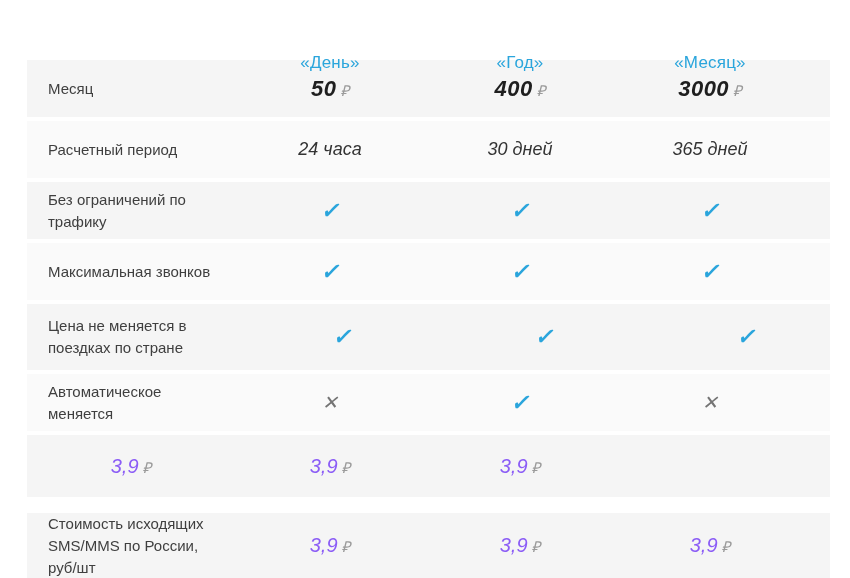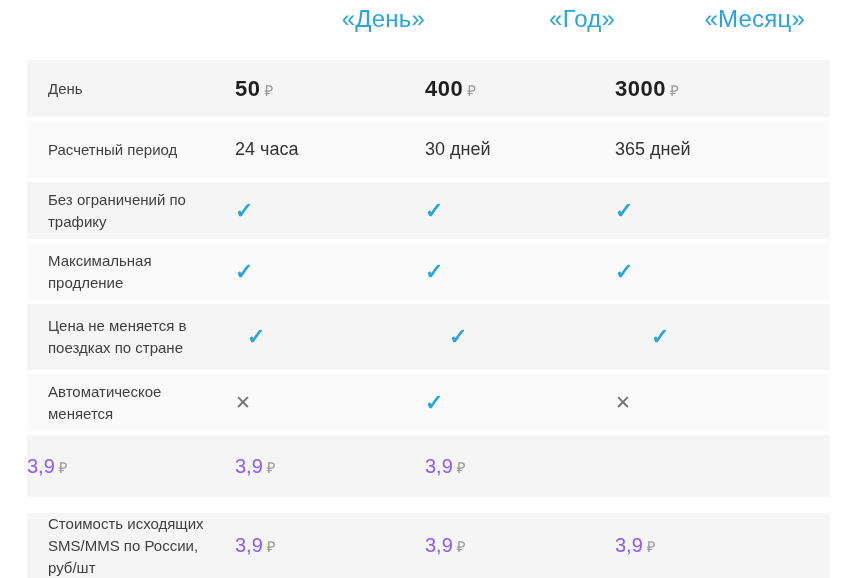--- a/index.html
+++ b/index.html
@@ -21,46 +21,49 @@
     display: grid;
     grid-template-columns: 208px 190px 190px 190px;
   }
   .header-row {
     height: 60px;
     align-items: start;
     padding-top: 5px;
     box-sizing: border-box;
   }
   .col-header {
-    text-align: right;
+    text-align: center;
     color: #2aa5dc;
-    font-size: 24px;
+    font-size: 17px;
     font-weight: 400;
     letter-spacing: 0.2px;
+    margin-top: 48px;
   }
   .row {
     align-items: center;
     margin-bottom: 4px;
     min-height: 57px;
     background: #fafafa;
     box-sizing: border-box;
   }
   .row.shaded { background: #f5f5f5; }
   .row.tall { min-height: 66px; gap: 12px; }
   .row.tall2 { min-height: 62px; }
   .row.gap-above { margin-top: 16px; }
   .row-label {
     padding-left: 21px;
     padding-right: 8px;
     font-size: 15px;
     line-height: 1.45;
     color: #3f3f3f;
   }
   .cell {
+    text-align: center;
     white-space: nowrap;
+    font-style: italic;
   }
   .num {
     font-size: 22px;
     font-weight: 700;
     color: #1f1f1f;
     letter-spacing: 0.5px;
   }
   .rate {
     font-size: 20px;
     font-weight: 400;
@@ -94,42 +97,42 @@
 <div class="table-wrap">
 
   <div class="grid-row header-row">
     <div class="row-label"></div>
     <div class="col-header">«День»</div>
     <div class="col-header">«Год»</div>
     <div class="col-header">«Месяц»</div>
   </div>
 
   <div class="grid-row row shaded">
-    <div class="row-label">День</div>
+    <div class="row-label">Месяц</div>
     <div class="cell"><span class="num">50</span><span class="rub">₽</span></div>
     <div class="cell"><span class="num">400</span><span class="rub">₽</span></div>
     <div class="cell"><span class="num">3000</span><span class="rub">₽</span></div>
   </div>
 
   <div class="grid-row row">
     <div class="row-label">Расчетный период</div>
     <div class="cell"><span class="plain">24 часа</span></div>
     <div class="cell"><span class="plain">30 дней</span></div>
     <div class="cell"><span class="plain">365 дней</span></div>
   </div>
 
   <div class="grid-row row shaded">
     <div class="row-label">Без ограничений по трафику</div>
     <div class="cell"><span class="check">✓</span></div>
     <div class="cell"><span class="check">✓</span></div>
     <div class="cell"><span class="check">✓</span></div>
   </div>
 
   <div class="grid-row row">
-    <div class="row-label">Максимальная продление</div>
+    <div class="row-label">Максимальная звонков</div>
     <div class="cell"><span class="check">✓</span></div>
     <div class="cell"><span class="check">✓</span></div>
     <div class="cell"><span class="check">✓</span></div>
   </div>
 
   <div class="grid-row row shaded tall">
     <div class="row-label">Цена не меняется в поездках по стране</div>
     <div class="cell"><span class="check">✓</span></div>
     <div class="cell"><span class="check">✓</span></div>
     <div class="cell"><span class="check">✓</span></div>

